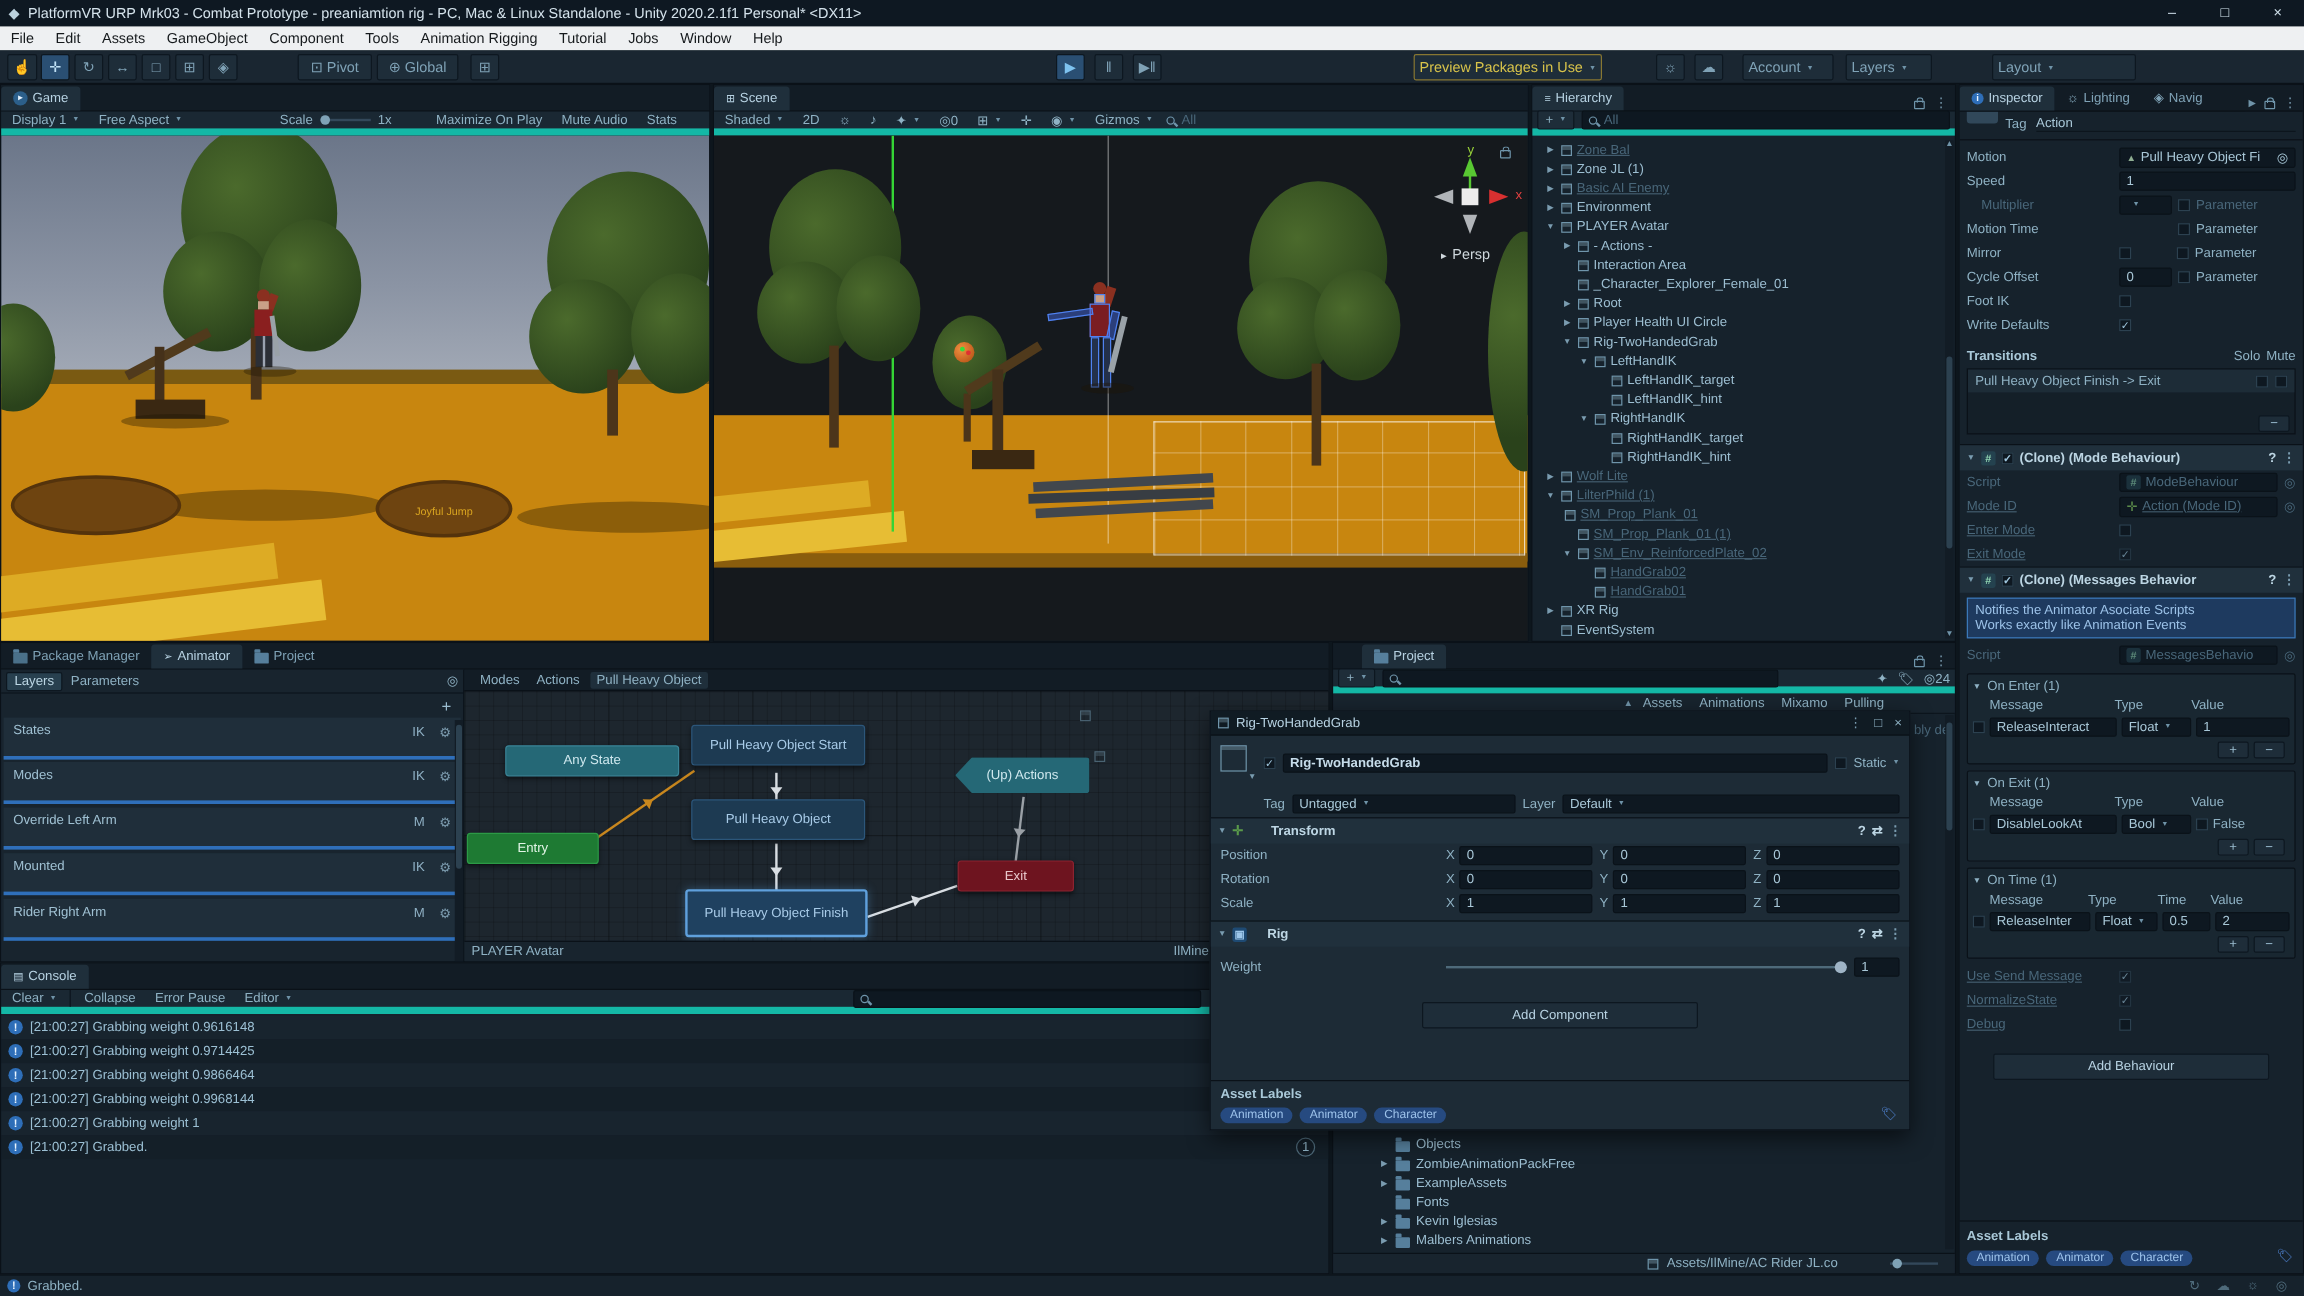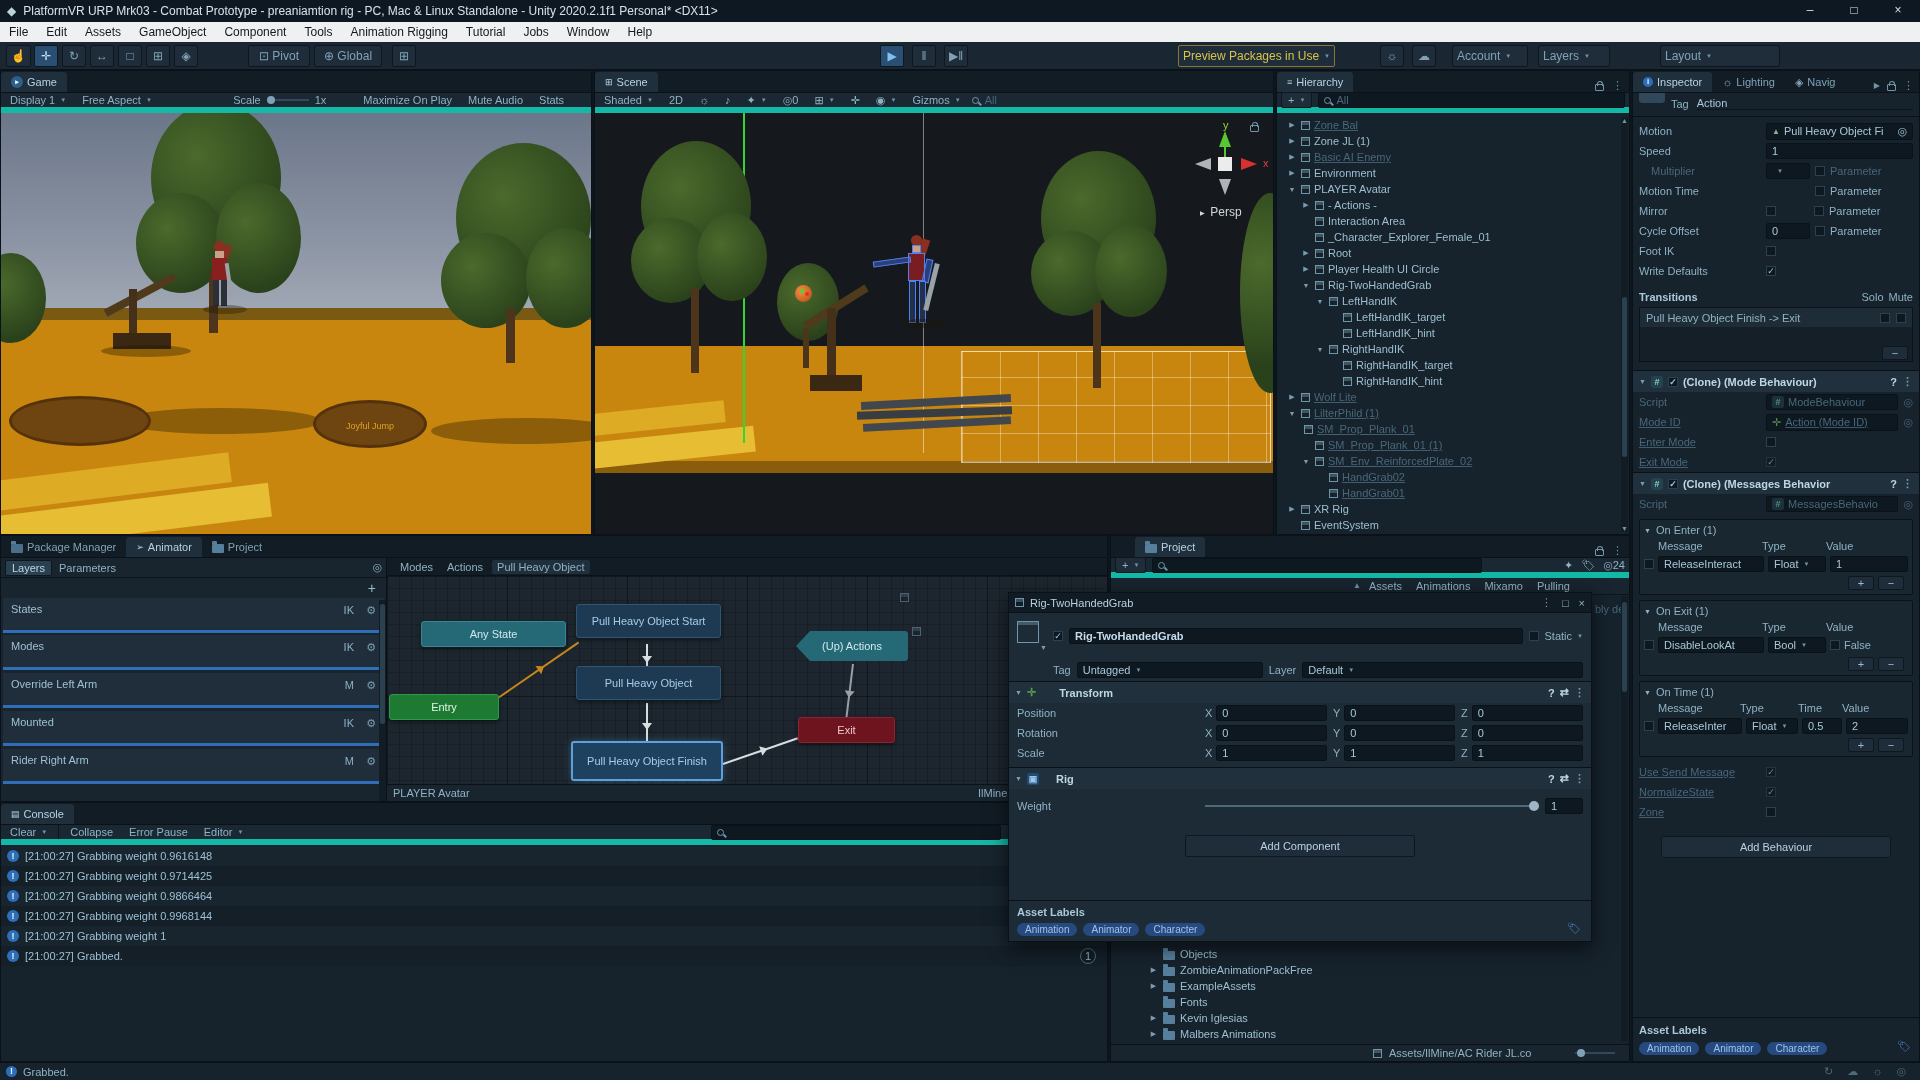--- a/index.html
+++ b/index.html
@@ -607,20 +607,24 @@
       </div>
 
     <div class="comp-h">
       <span style="font-size:7px;color:#7a9cb0">▼</span>
       <span class="iscript">#</span>
       <span class="cb on">✓</span>
       <span style="flex:1">(Clone) (Messages Behavior</span>
       <span>?</span>
       <span class="kebab">⋮</span>
     </div>
+    <div style="margin:4px 6px;border:1px solid #3b79b8;background:#1e3a5f;padding:4px 6px;color:#9cc2e8">
+      <div>Notifies the Animator Asociate Scripts</div>
+      <div>Works exactly like Animation Events</div>
+    </div>
     <div class="irow dim">
         <span class="ilabel dim">Script</span>
       <span class="field dim" style="flex:1;display:flex;gap:4px">
           <span class="iscript" style="opacity:.6">#</span>
           <span>MessagesBehavio</span>
         </span>
       <span class="dim">◎</span>
       </div>
 
     <div class="mbox">
@@ -693,21 +697,21 @@
     </div>
     <div class="irow dim">
         <span class="ilabel dim u">Use Send Message</span>
         <span class="cb on" style="opacity:.6">✓</span>
       </div>
     <div class="irow dim">
         <span class="ilabel dim u">NormalizeState</span>
         <span class="cb on" style="opacity:.6">✓</span>
       </div>
     <div class="irow dim">
-        <span class="ilabel dim u">Zone</span>
+        <span class="ilabel dim u">Debug</span>
         <span class="cb"></span>
       </div>
     <div style="text-align:center;margin:14px 0">
       <span class="sbtn" style="display:inline-block;width:230px;text-align:center;padding:4px 0;color:#b7d2e2">Add Behaviour</span>
     </div>
     <div style="position:absolute;left:0;right:0;bottom:0;border-top:1px solid #0a1118;padding:6px;background:#16222c">
       <div style="font-weight:bold;color:#a9c8d8;margin-bottom:6px">Asset Labels</div>
       <div style="display:flex;gap:6px;align-items:center">
 
       <span class="pill">Animation</span>

